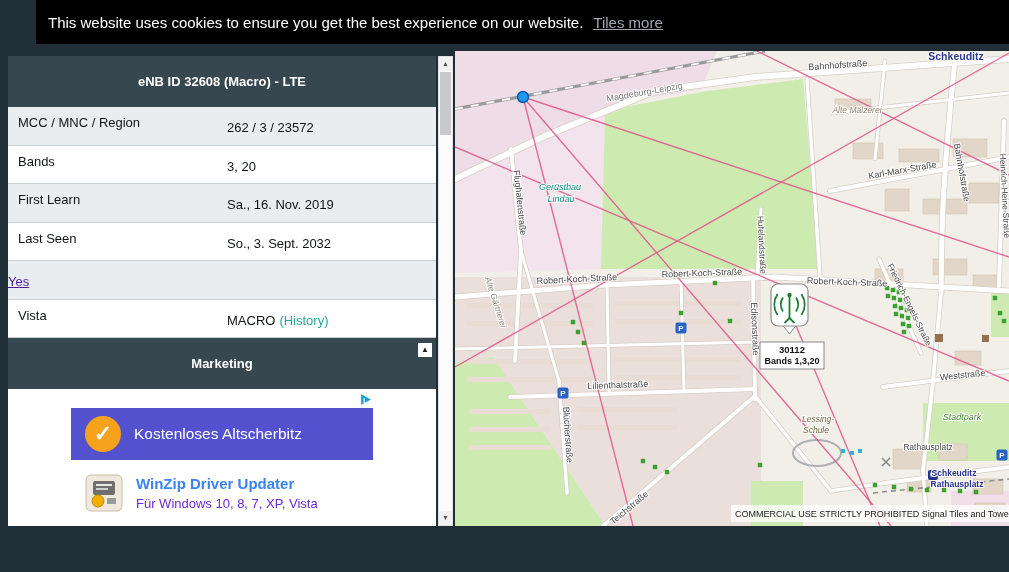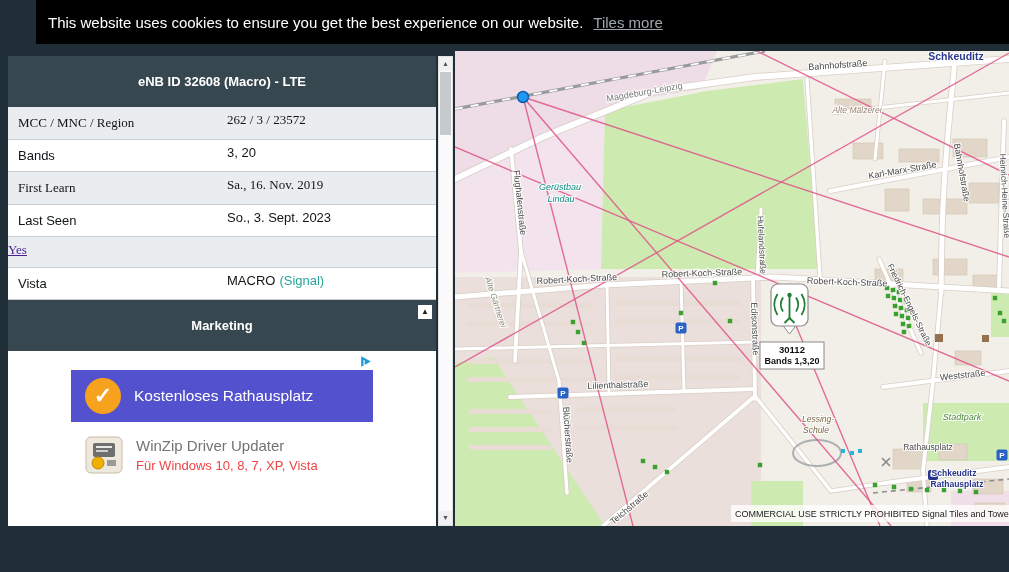--- a/index.html
+++ b/index.html
@@ -12,36 +12,36 @@
 
   
   .content { display:flex; align-items:flex-start; }
   .left-col { width:455px; flex:none; padding:12px 0 0 8px; display:flex; gap:2px; }
   .info-panel { width:428px; height:470px; overflow:hidden; font-size:13px; background:transparent; }
 
   .section-header { background:#37474f; color:#fff; font-weight:bold; text-align:center; padding:18px 4px; font-size:13px; position:relative; }
   .collapse-btn { position:absolute; right:4px; top:5px; width:14px; height:14px; background:#fff; color:#222; font-size:8px; line-height:14px; text-align:center; cursor:pointer; }
 
   .trow { display:flex; background:#fff; border-bottom:1px solid #c9ced2; }
-  .trow.alt { background:#e9edf0;font-family:Liberation Serif, serif; }
+  .trow.alt { background:#e9edf0; }
   .tlabel { width:219px; padding:8px 6px 8px 10px; color:#101417; }
-  .tvalue { flex:1; padding:4px 10px 8px 0; color:#101417; line-height:1.35; }
+  .tvalue { flex:1; padding:12px 10px 8px 0; color:#101417; line-height:1.35; }
   .yes-link { color:#4c1d95; text-decoration:underline; cursor:pointer; }
   .history-link { color:#26a69a; text-decoration:none; margin-left:4px; cursor:pointer; }
 
   
   .ad-area { background:#fff; padding-top:3px; height:220px; }
   .ad-creative { width:302px; margin:0 auto; }
   .adchoices-row { display:flex; justify-content:flex-end; height:16px; }
   .ad-banner { height:52px; display:flex; align-items:center; padding:0 10px 0 14px; gap:13px; cursor:pointer; }
   .check-circle { width:36px; height:36px; border-radius:50%; color:#fff; font-size:22px; font-weight:bold; display:flex; align-items:center; justify-content:center; flex:none; }
   .ad-banner-text { color:#fff; font-size:15.5px; }
   .ad-product { display:flex; gap:13px; padding:14px 4px 4px 14px; align-items:center; }
-  .ad-product-name { font-size:15px; color:#737373; }
-  .ad-product-sub { font-size:13px; color:#ef4444; margin-top:4px; }
+  .ad-product-name { font-size:15px; color:#3b82f6;font-weight:bold; }
+  .ad-product-sub { font-size:13px; color:#6d28d9; margin-top:4px; }
 
   
   .scrollbar { width:15px; height:470px; background:#fbfbfb; border:1px solid #e2e2e2; position:relative; flex:none; }
   .sb-btn { height:14px; background:#f1f1f1; color:#555; font-size:7px; line-height:14px; text-align:center; cursor:pointer; }
   .sb-btn.down { position:absolute; bottom:0; left:0; right:0; }
   .sb-thumb { margin:1px 1px 0 1px; height:63px; background:#c6cacd; cursor:pointer; }
 
   
   .map-wrap { width:554px; height:475px; margin-top:7px; position:relative; overflow:hidden; background:#f2efe9; }
   #map-svg { display:block; }
@@ -69,46 +69,46 @@
       <div class="trow">
         <div class="tlabel">Bands</div>
         <div class="tvalue">3, 20</div>
       </div>
       <div class="trow alt">
         <div class="tlabel">First Learn</div>
         <div class="tvalue">Sa., 16. Nov. 2019</div>
       </div>
       <div class="trow">
         <div class="tlabel">Last Seen</div>
-        <div class="tvalue">So., 3. Sept. 2023</div>
+        <div class="tvalue">So., 3. Sept. 2032</div>
       </div>
       <div class="trow alt">
         <div class="tvalue"><a class="yes-link">Yes</a></div>
       </div>
       <div class="trow">
         <div class="tlabel">Vista</div>
-        <div class="tvalue"><span>MACRO</span><a class="history-link">(Signal)</a></div>
+        <div class="tvalue"><span>MACRO</span><a class="history-link">(History)</a></div>
       </div>
 
       <div class="section-header">
         <span>Marketing</span>
         <span class="collapse-btn">▲</span>
       </div>
 
       <div class="ad-area">
         <div class="ad-creative">
           <div class="adchoices-row">
             <svg width="15" height="15" viewBox="0 0 14 14">
               <path d="M3,2 L12,7 L3,12 Z" fill="#1a9bd7"></path>
               <text x="4.6" y="10" font-size="7.5" font-weight="bold" fill="#ffffff">i</text>
             </svg>
           </div>
           <div class="ad-banner" style="background-color: rgb(84, 81, 206);">
             <div class="check-circle" style="background-color: rgb(246, 162, 29);">✓</div>
-            <div class="ad-banner-text">Kostenloses Rathausplatz</div>
+            <div class="ad-banner-text">Kostenloses Altscherbitz</div>
           </div>
           <div class="ad-product">
             <svg width="38" height="38" viewBox="0 0 38 38">
               <rect x="1" y="1" width="36" height="36" rx="5" fill="#efe9dd" stroke="#c8bca6"></rect>
               <rect x="8" y="7" width="22" height="14" rx="2" fill="#6f6f6f"></rect>
               <rect x="11" y="10" width="16" height="2" fill="#e8e8e8"></rect>
               <rect x="11" y="14" width="12" height="2" fill="#cfcfcf"></rect>
               <circle cx="13" cy="27" r="6" fill="#f0b000" stroke="#c08a00"></circle>
               <rect x="22" y="24" width="9" height="6" fill="#9a9a9a"></rect>
             </svg>

